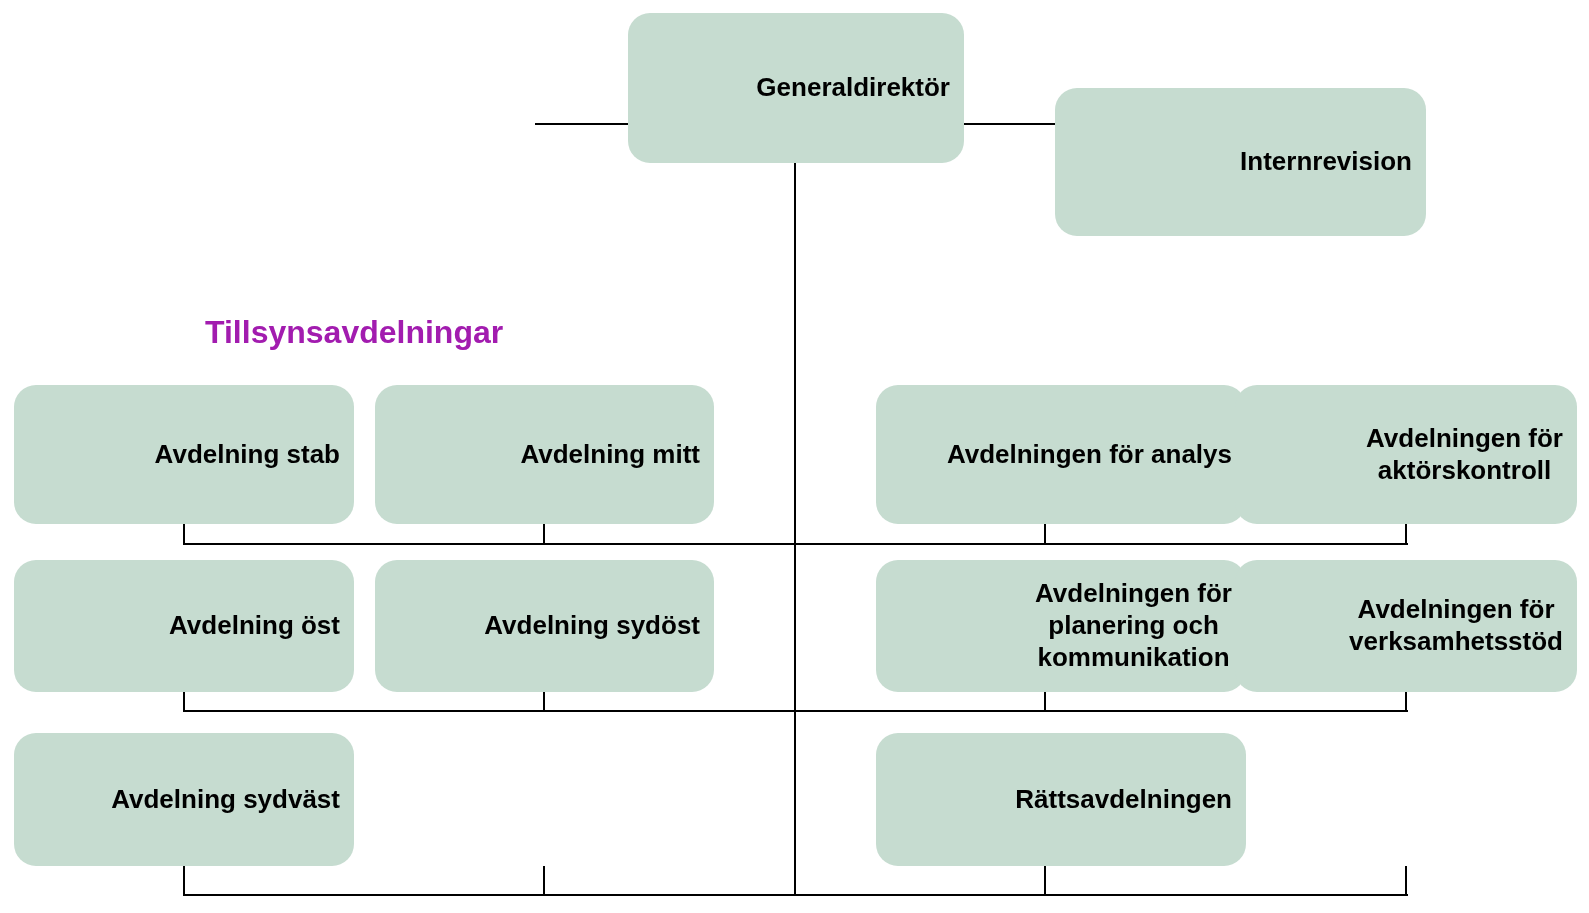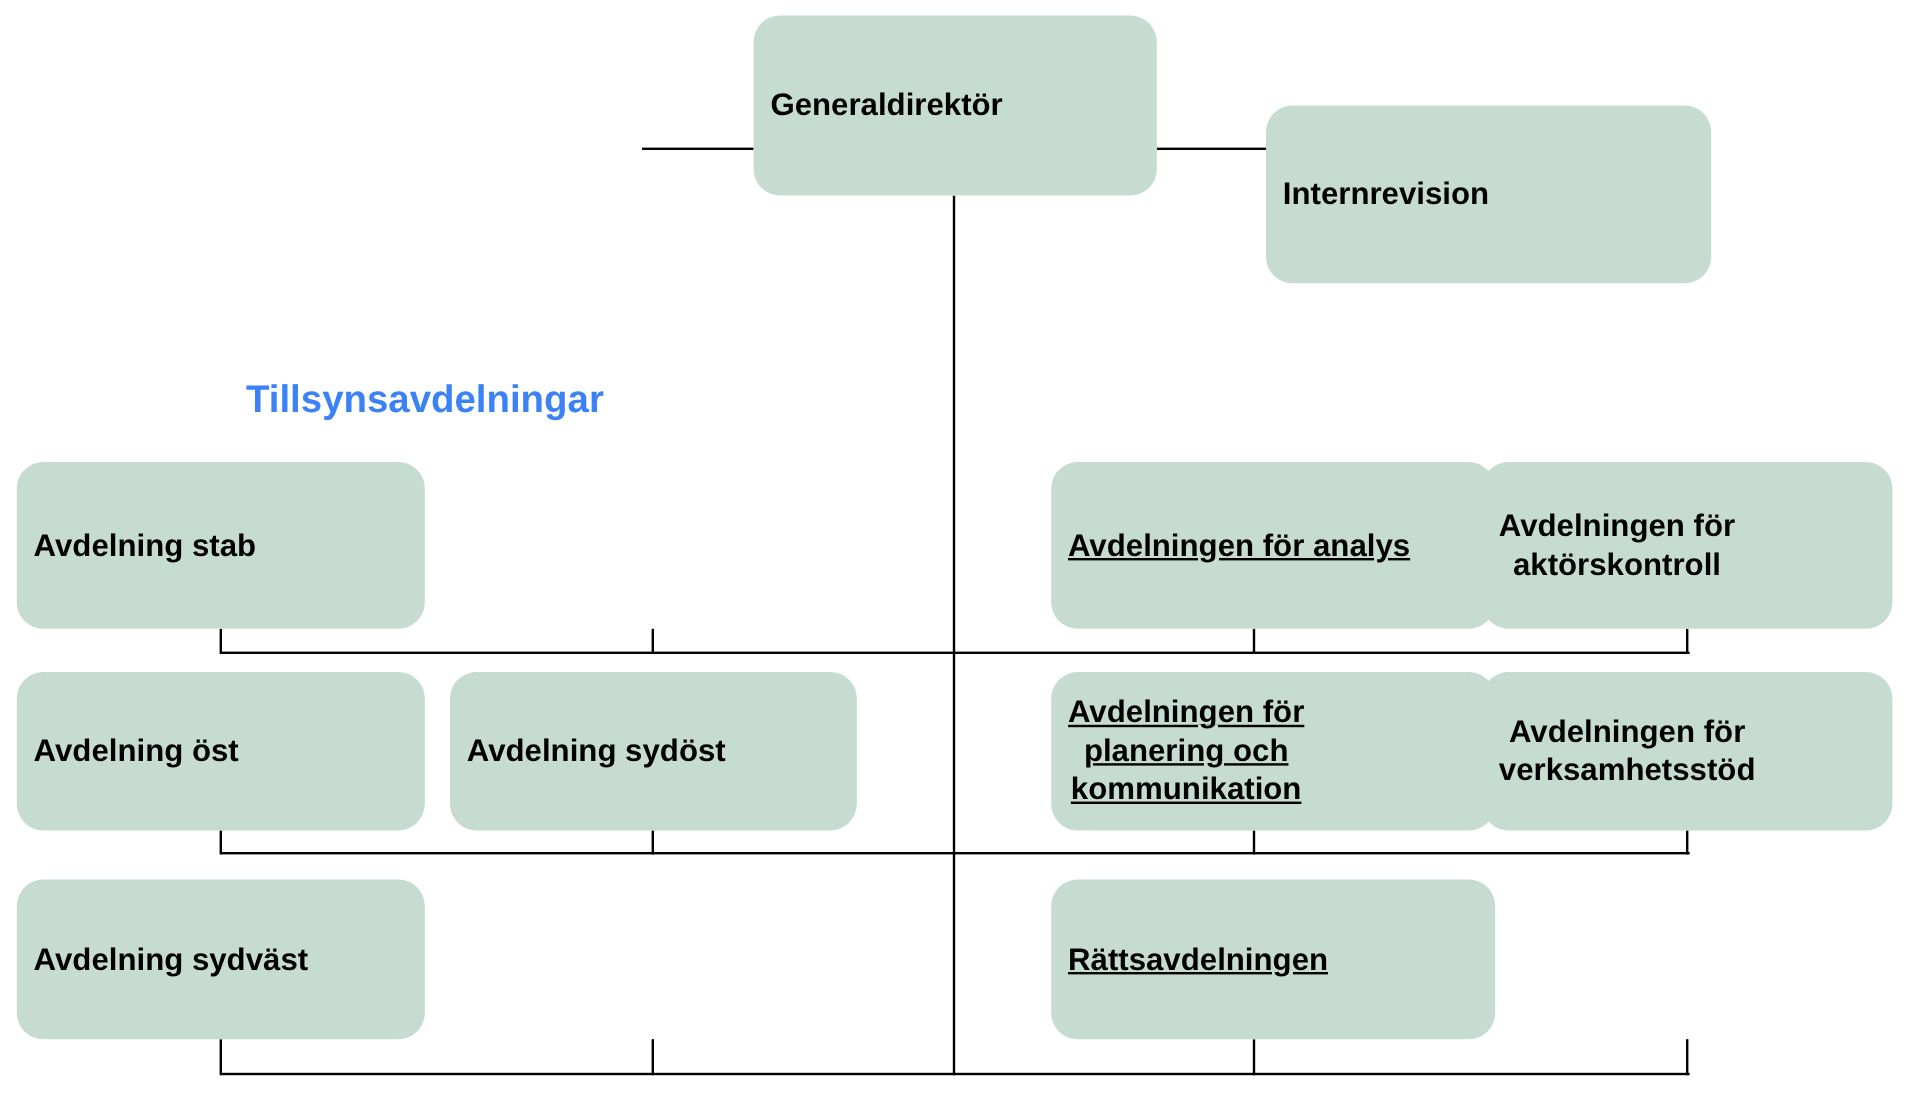--- a/index.html
+++ b/index.html
@@ -10,50 +10,50 @@
     background: #ffffff;
     font-family: "Liberation Sans", "DejaVu Sans", sans-serif;
     overflow: hidden;
   }
   .node {
     position: absolute;
     background: #c6dcd0;
     border-radius: 22px;
     display: flex;
     align-items: center;
-    justify-content: flex-start;
+    justify-content: flex-end;
     text-align: center;
     color: #000000;
     font-weight: bold;
     font-size: 26px;
     line-height: 1.22;
     box-sizing: border-box;
     padding: 8px 14px;
   }
   .node .label { white-space: pre-line; }
   .heading {
     position: absolute;
     left: 205px;
     top: 314px;
     font-size: 32px;
     font-weight: bold;
-    color: #3b82f6;
+    color: #a21caf;
   }
   .line {
     position: absolute;
     background: #000000;
   }
   
   .b-gd   { left: 628px;  top: 13px; width: 336px; height: 150px; }
   .b-ins  { left: 196px;  top: 88px; width: 339px; height: 148px; }
   .b-int  { left: 1055px; top: 88px; width: 371px; height: 148px; }
   
   .c1 { left: 14px;   width: 340px; }
   .c2 { left: 375px;  width: 339px; }
-  .c3 { left: 876px;  width: 370px; text-decoration: underline; }
+  .c3 { left: 876px;  width: 370px; }
   .c4 { left: 1235px; width: 342px; }
   
   .r1 { top: 385px; height: 139px; }
   .r2 { top: 560px; height: 132px; }
   .r3 { top: 733px; height: 133px; }
   
   .h2 { height: 2px; }
   .w2 { width: 2px; }
   .top-link-left  { left: 535px; top: 123px; width: 93px; }
   .top-link-right { left: 964px; top: 123px; width: 91px; }
@@ -100,20 +100,23 @@
   </div>
   <div class="node b-int">
     <span class="label">Internrevision</span>
   </div>
 
   <div class="heading">Tillsynsavdelningar</div>
 
   <div class="node c1 r1">
     <span class="label">Avdelning stab</span>
   </div>
+  <div class="node c2 r1">
+    <span class="label">Avdelning mitt</span>
+  </div>
   <div class="node c1 r2">
     <span class="label">Avdelning öst</span>
   </div>
   <div class="node c2 r2">
     <span class="label">Avdelning sydöst</span>
   </div>
   <div class="node c1 r3">
     <span class="label">Avdelning sydväst</span>
   </div>
 

